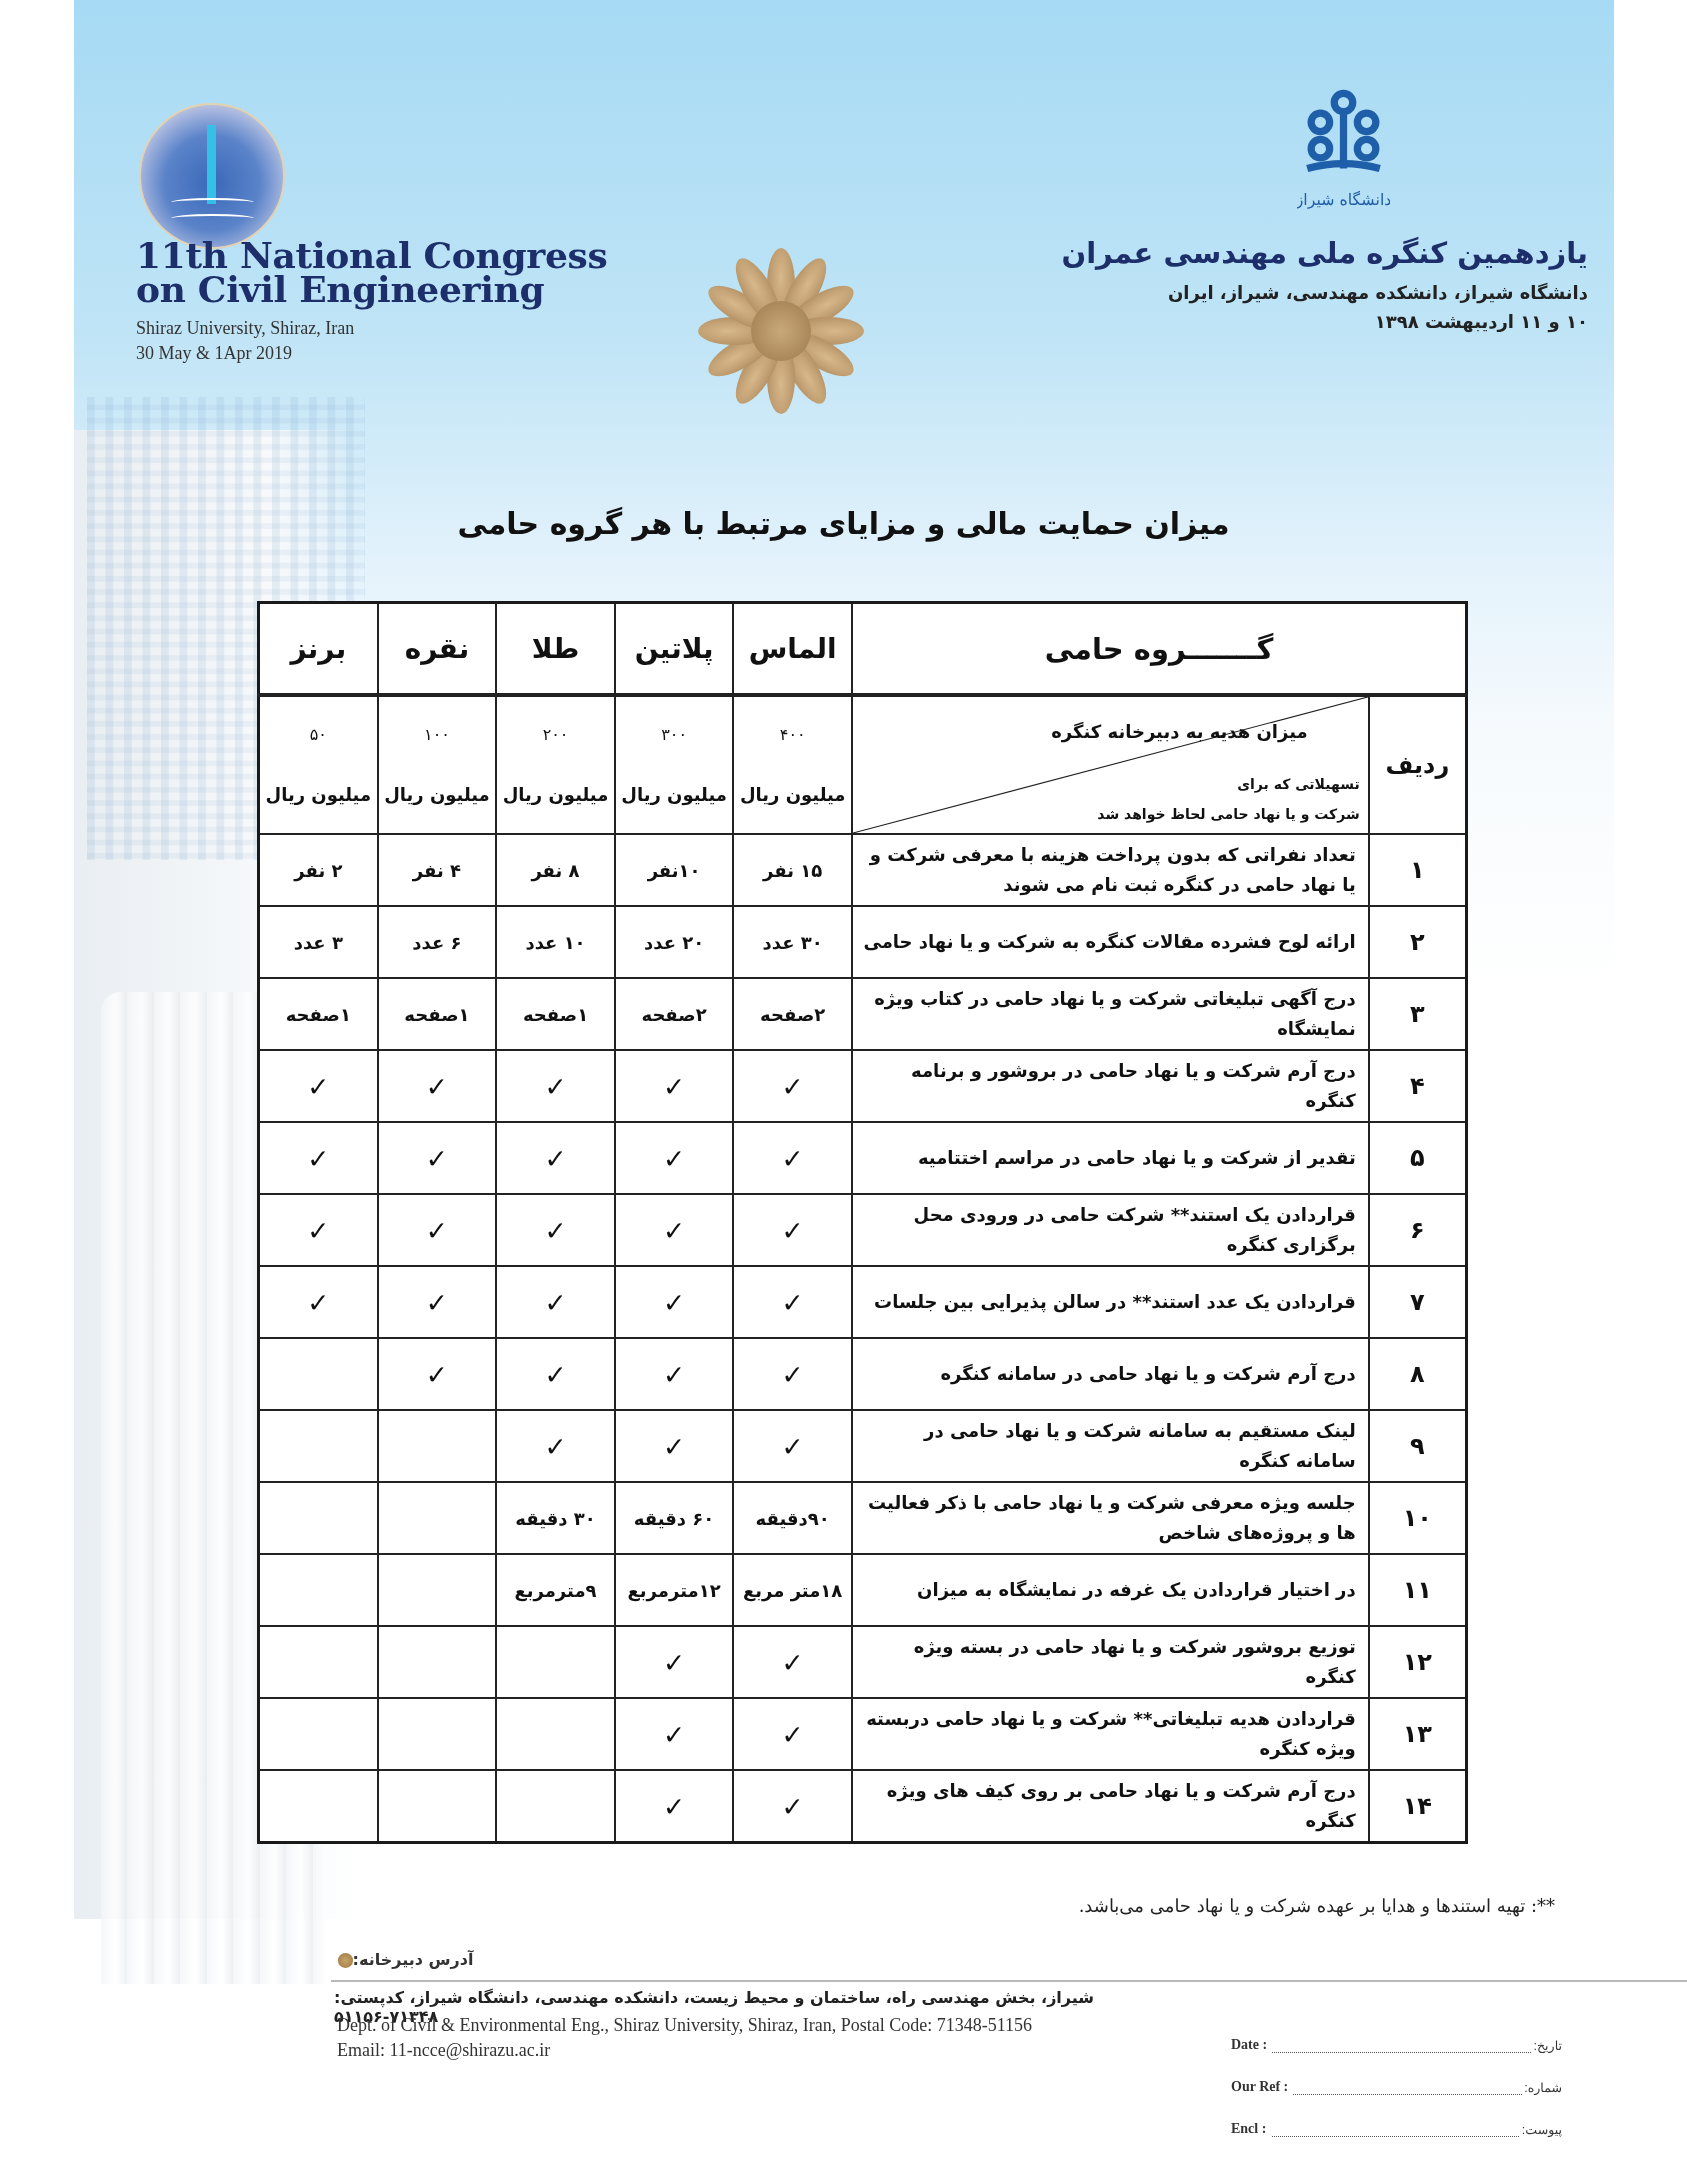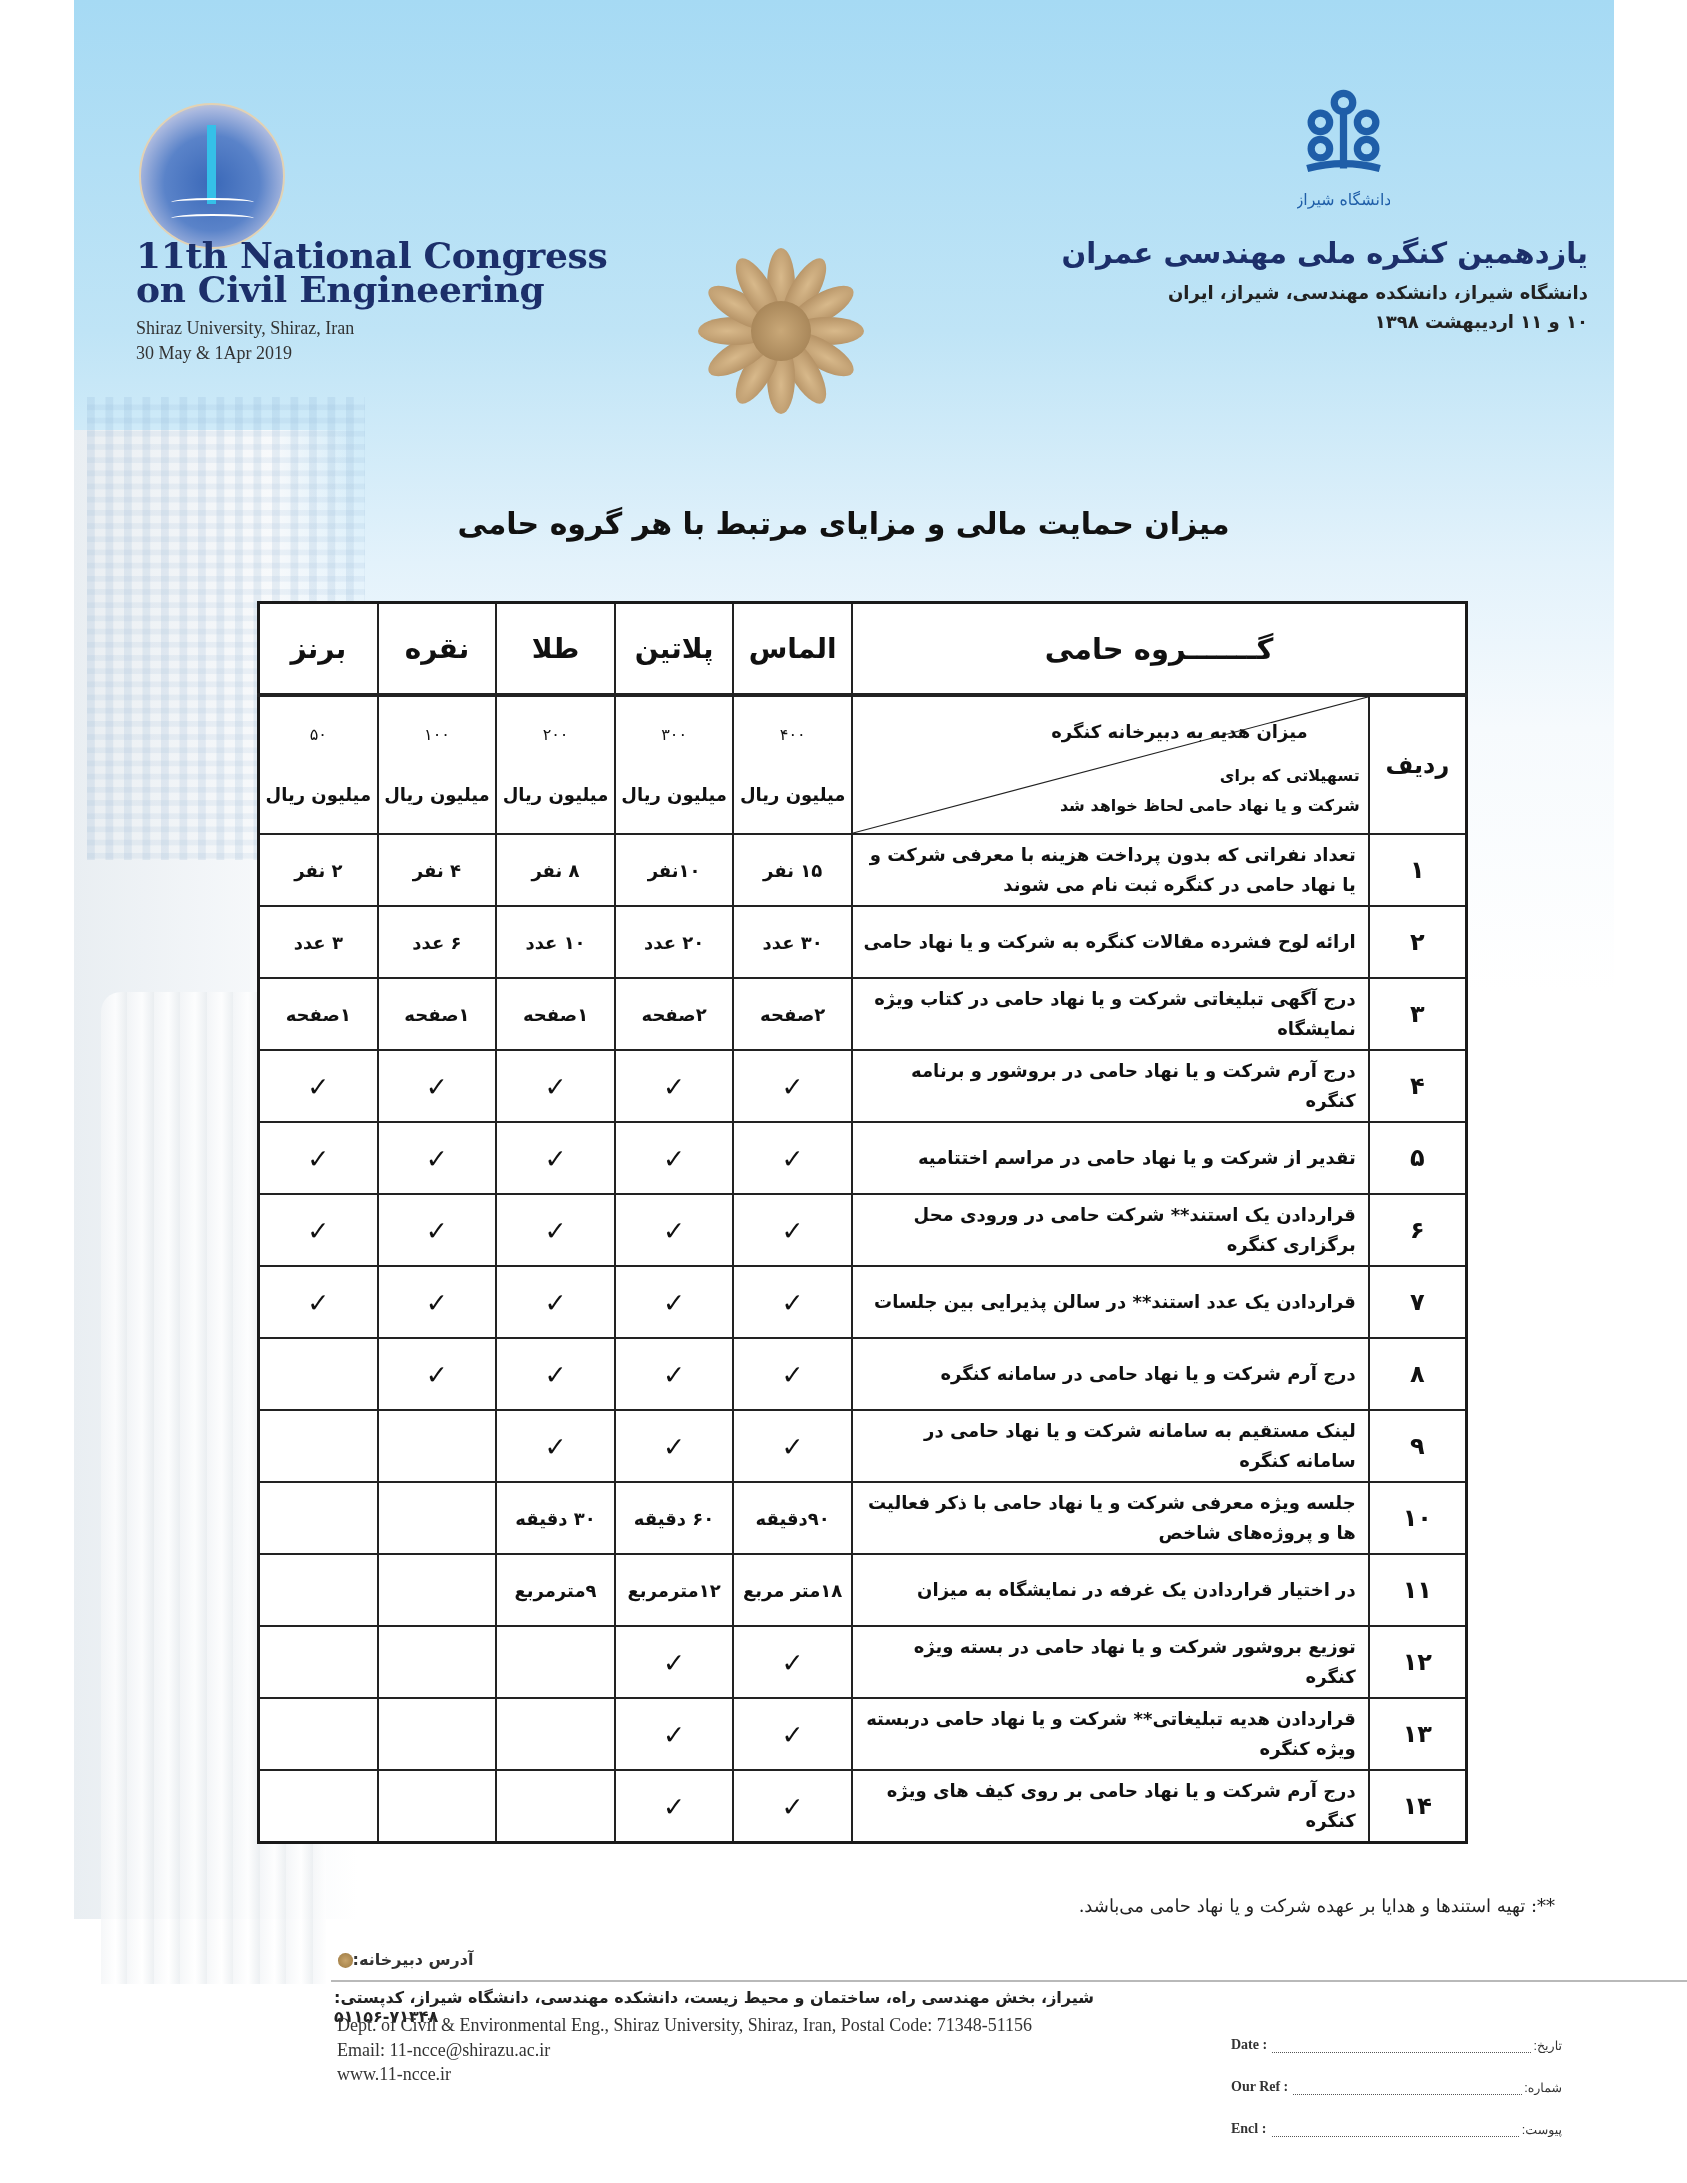--- a/index.html
+++ b/index.html
@@ -87,21 +87,21 @@
   .hdr th { height: 89px; font-size: 28px; background: rgba(255,255,255,0.55); }
   .hdr th.grp { font-size: 29px; letter-spacing: 1.3px; }
   .hdr { border-bottom: 4px solid #222; }
   .row-idx { width: 85px; font-size: 24px; }
   .row-desc { width: 503px; text-align: right !important; font-size: 18px; line-height: 30px; padding-right: 12px !important; }
   .lvl { width: 106px; font-size: 18px; }
   .fee td { height: 136px; }
   .fee .diag { position: relative; padding: 0 !important; }
   .diag svg { position: absolute; left: 0; top: 0; width: 100%; height: 100%; }
   .diag .top-t { position: absolute; right: 60px; top: 20px; font-size: 18px; }
-  .diag .bot-t { position: absolute; right: 8px; bottom: 12px; font-size: 16px; line-height: 30px; text-align: right; }
+  .diag .bot-t { position: absolute; right: 8px; bottom: 4px; font-size: 14px; line-height: 30px; text-align: right; }
   .fee .amount { font-size: 16px; line-height: 20px; }
   .fee .amount .num { display: block; margin-bottom: 40px; font-weight: normal; }
   .fee .amount .unit { display: block; font-size: 18px; white-space: nowrap; }
   .fee .ridx { font-size: 24px; }
   .body-row td { height: 70px; }
   .check { font-size: 26.5px; font-weight: normal; font-family: "DejaVu Sans", sans-serif; }
   .footnote-text {
     position: absolute; left: 926px; width: 629px; top: 1895px; direction: rtl; text-align: right;
     font-size: 18px; color: #222; font-family: "DejaVu Serif", serif;
   }
@@ -354,21 +354,20 @@
 </table>
 
 <div class="footnote-text">**: تهیه استندها و هدایا بر عهده شرکت و یا نهاد حامی می‌باشد.</div>
 
 <div class="addr-head"><span>آدرس دبیرخانه:</span><span class="rosette"></span></div>
 <div class="footer-rule"></div>
 <div class="addr-fa">شیراز، بخش مهندسی راه، ساختمان و محیط زیست، دانشکده مهندسی، دانشگاه شیراز، کدپستی: ۷۱۳۴۸-۵۱۱۵۶</div>
 <div class="addr-en">
   <div>Dept. of Civil &amp; Environmental Eng., Shiraz University, Shiraz, Iran, Postal Code: 71348-51156</div>
   <div>Email: 11-ncce@shirazu.ac.ir</div>
-  <div>www.11-ncce.ir</div>
 </div>
 <div class="ref-lines">
   <div class="ref-line">
       <span class="en">Date :</span>
       <span class="dots"></span>
       <span class="fa">تاریخ:</span>
     </div>
   <div class="ref-line">
       <span class="en">Our Ref :</span>
       <span class="dots"></span>

